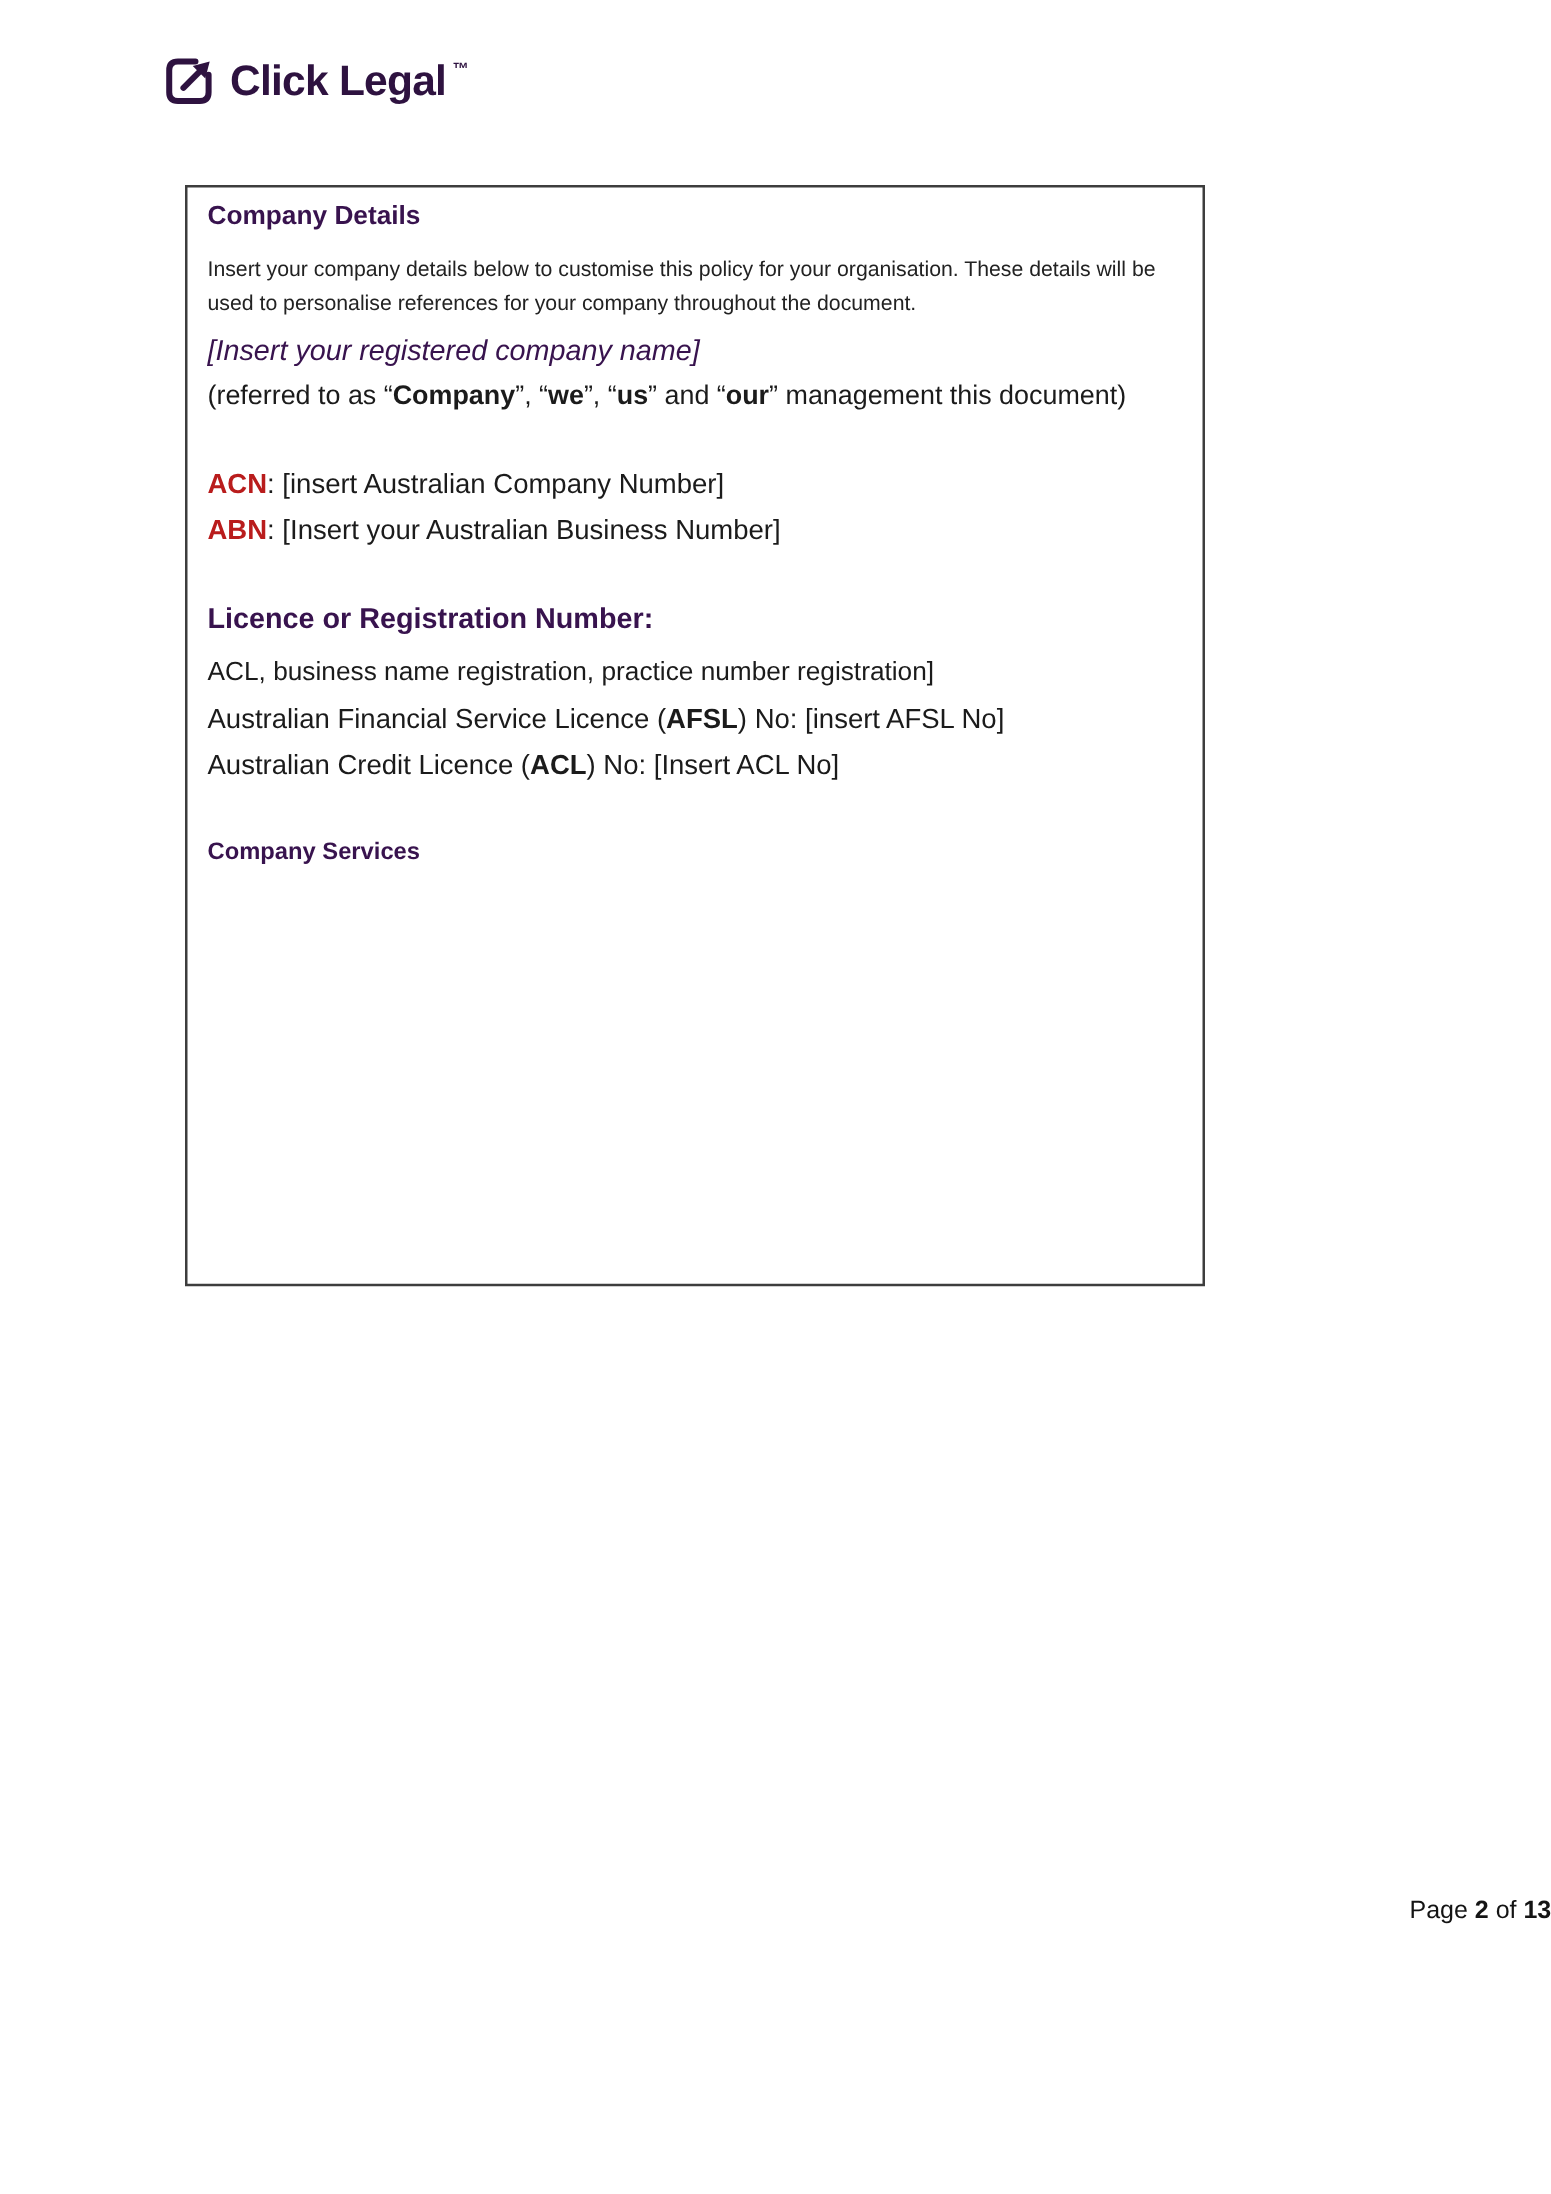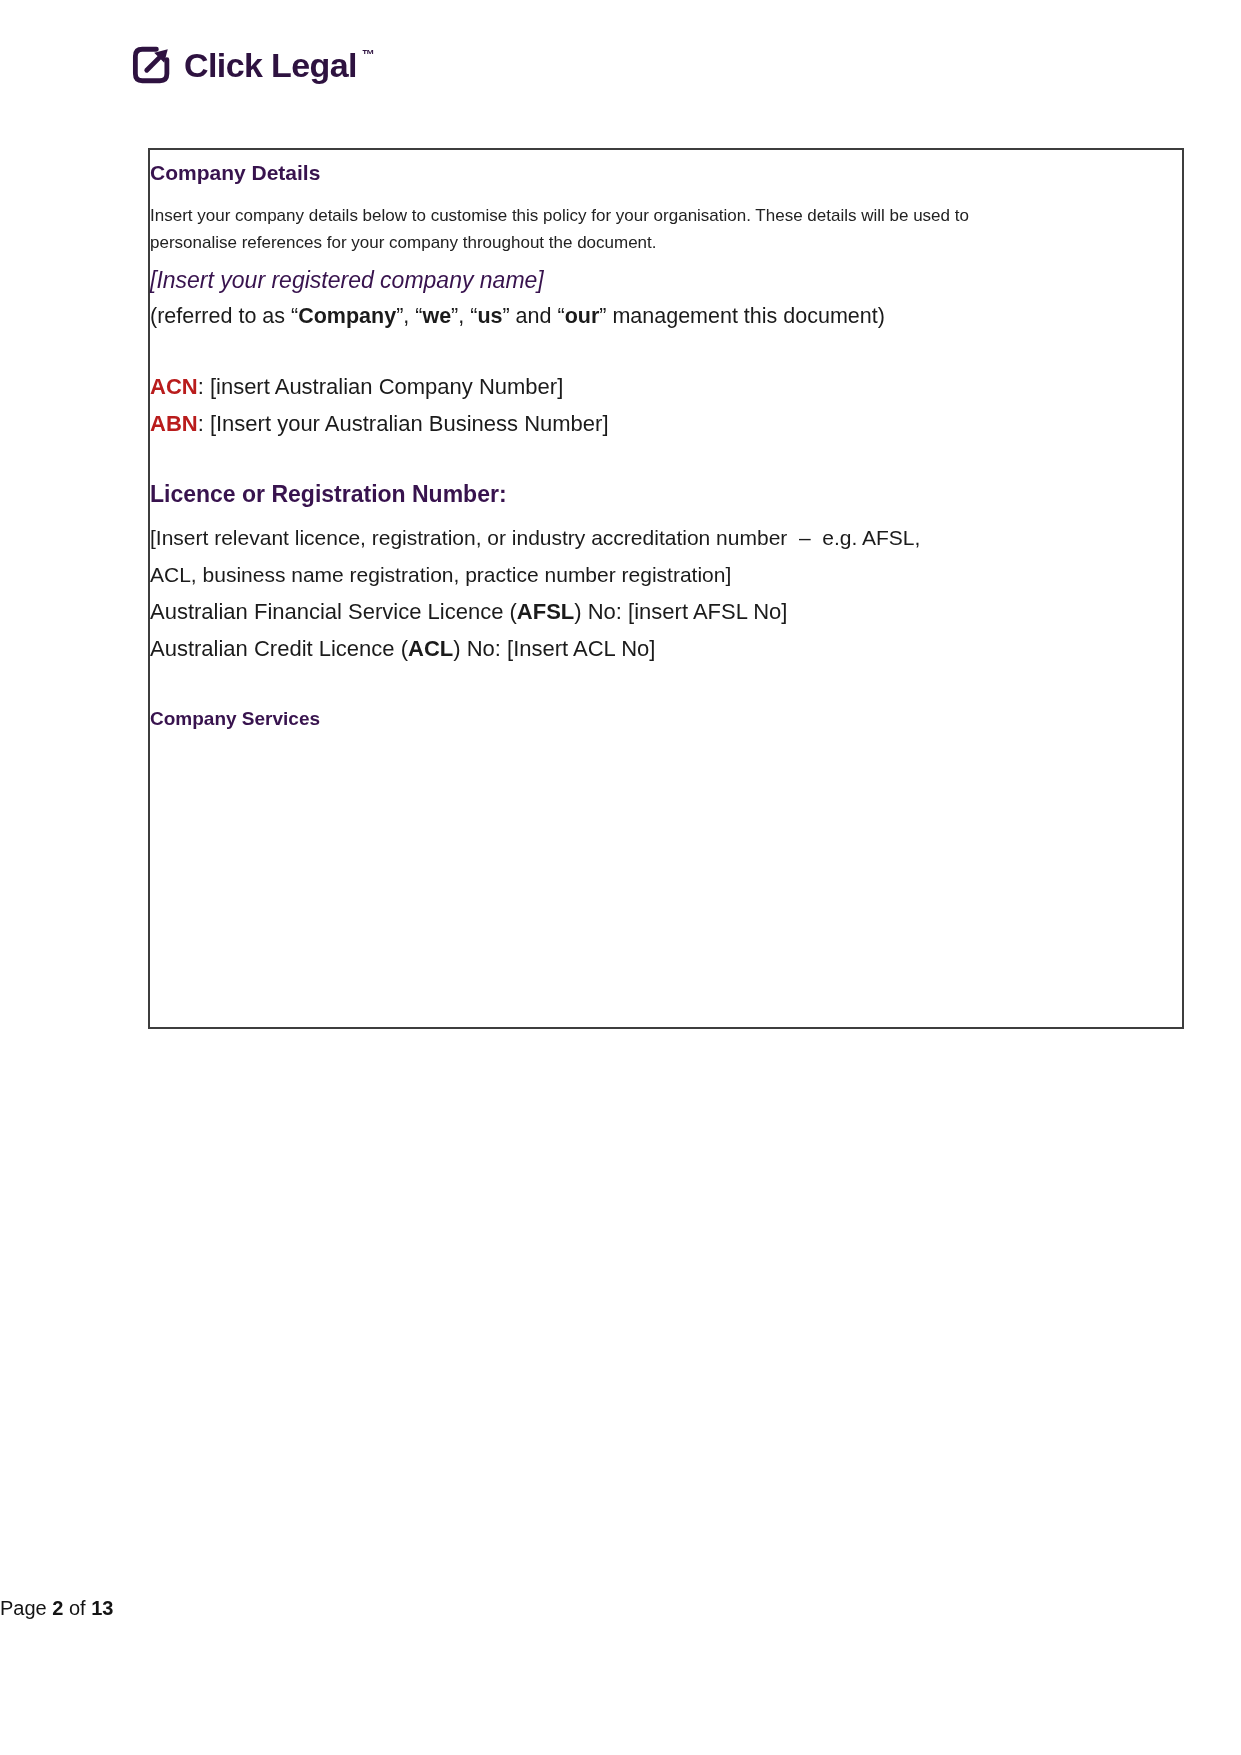--- a/index.html
+++ b/index.html
@@ -22,23 +22,23 @@
   }
   .logo-icon { width:42px; height:42px; display:block; }
   .logo-text {
     font-size:34px; font-weight:800; letter-spacing:-0.6px;
     color:#2e1240; line-height:42px;
   }
   .logo-tm { font-size:13px; font-weight:700; align-self:flex-start; margin-top:3px; margin-left:-6px; color:#2e1240; }
   
   .panel {
     position:absolute; left:148px; top:148px;
-    width:1036px; height:881px;
+    width:816px; height:881px;
     border:2px solid #3d3d3d;
-    padding:10px 18px 0 0;
+    padding:10px 18px 0 16px;
     background:#ffffff;
   }
   .panel-title {
     font-size:21px; font-weight:700; color:#38134e;
     line-height:26px;
   }
   .intro {
     margin-top:16px;
     font-size:17px; line-height:27px; color:#222222;
     max-width:910px;
@@ -75,22 +75,22 @@
     font-size:19px; font-weight:700; color:#38134e; line-height:24px;
   }
   .services-desc {
     margin-top:11px;
     font-size:21px; font-style:italic; color:#38134e;
     line-height:37px; max-width:910px;
   }
   .services-desc b { font-weight:700; font-style:italic; }
   
   .page-footer {
-    position:absolute; left:0; top:1596px; width:100%;
-    text-align:left;
+    position:absolute; left:0; top:1516px; width:100%;
+    text-align:right;
     font-size:20px; color:#141414; line-height:24px;
   }
   .page-footer b { font-weight:700; }
 </style>
 </head>
 <body>
 
 <div class="page">
 
   <header class="logo">
@@ -115,21 +115,20 @@
     <p class="referred-line"><span>(referred to as “</span><b>Company</b><span>”, “</span><b>we</b><span>”, “</span><b>us</b><span>” and “</span><b>our</b><span>” management this document)</span></p>
 
     <div class="reg-block">
       <div><span class="purple-label">ACN</span><span>: [insert Australian Company Number]</span></div>
       <div><span class="purple-label">ABN</span><span>: [Insert your Australian Business Number]</span></div>
     </div>
 
     <h3 class="section-heading h-licence">Licence or Registration Number:</h3>
 
     <div class="licence-block">
-      <div>[Insert relevant licence, registration, or industry accreditation number &nbsp;–&nbsp; e.g. AFSL,</div>
       <div>ACL, business name registration, practice number registration]</div>
       <div class="licence-line-lg"><span>Australian Financial Service Licence (</span><b>AFSL</b><span>) No: [insert AFSL No]</span></div>
       <div class="licence-line-lg"><span>Australian Credit Licence (</span><b>ACL</b><span>) No: [Insert ACL No]</span></div>
     </div>
 
     <h3 class="h-services">Company Services</h3>
 
 
   </section>
 

